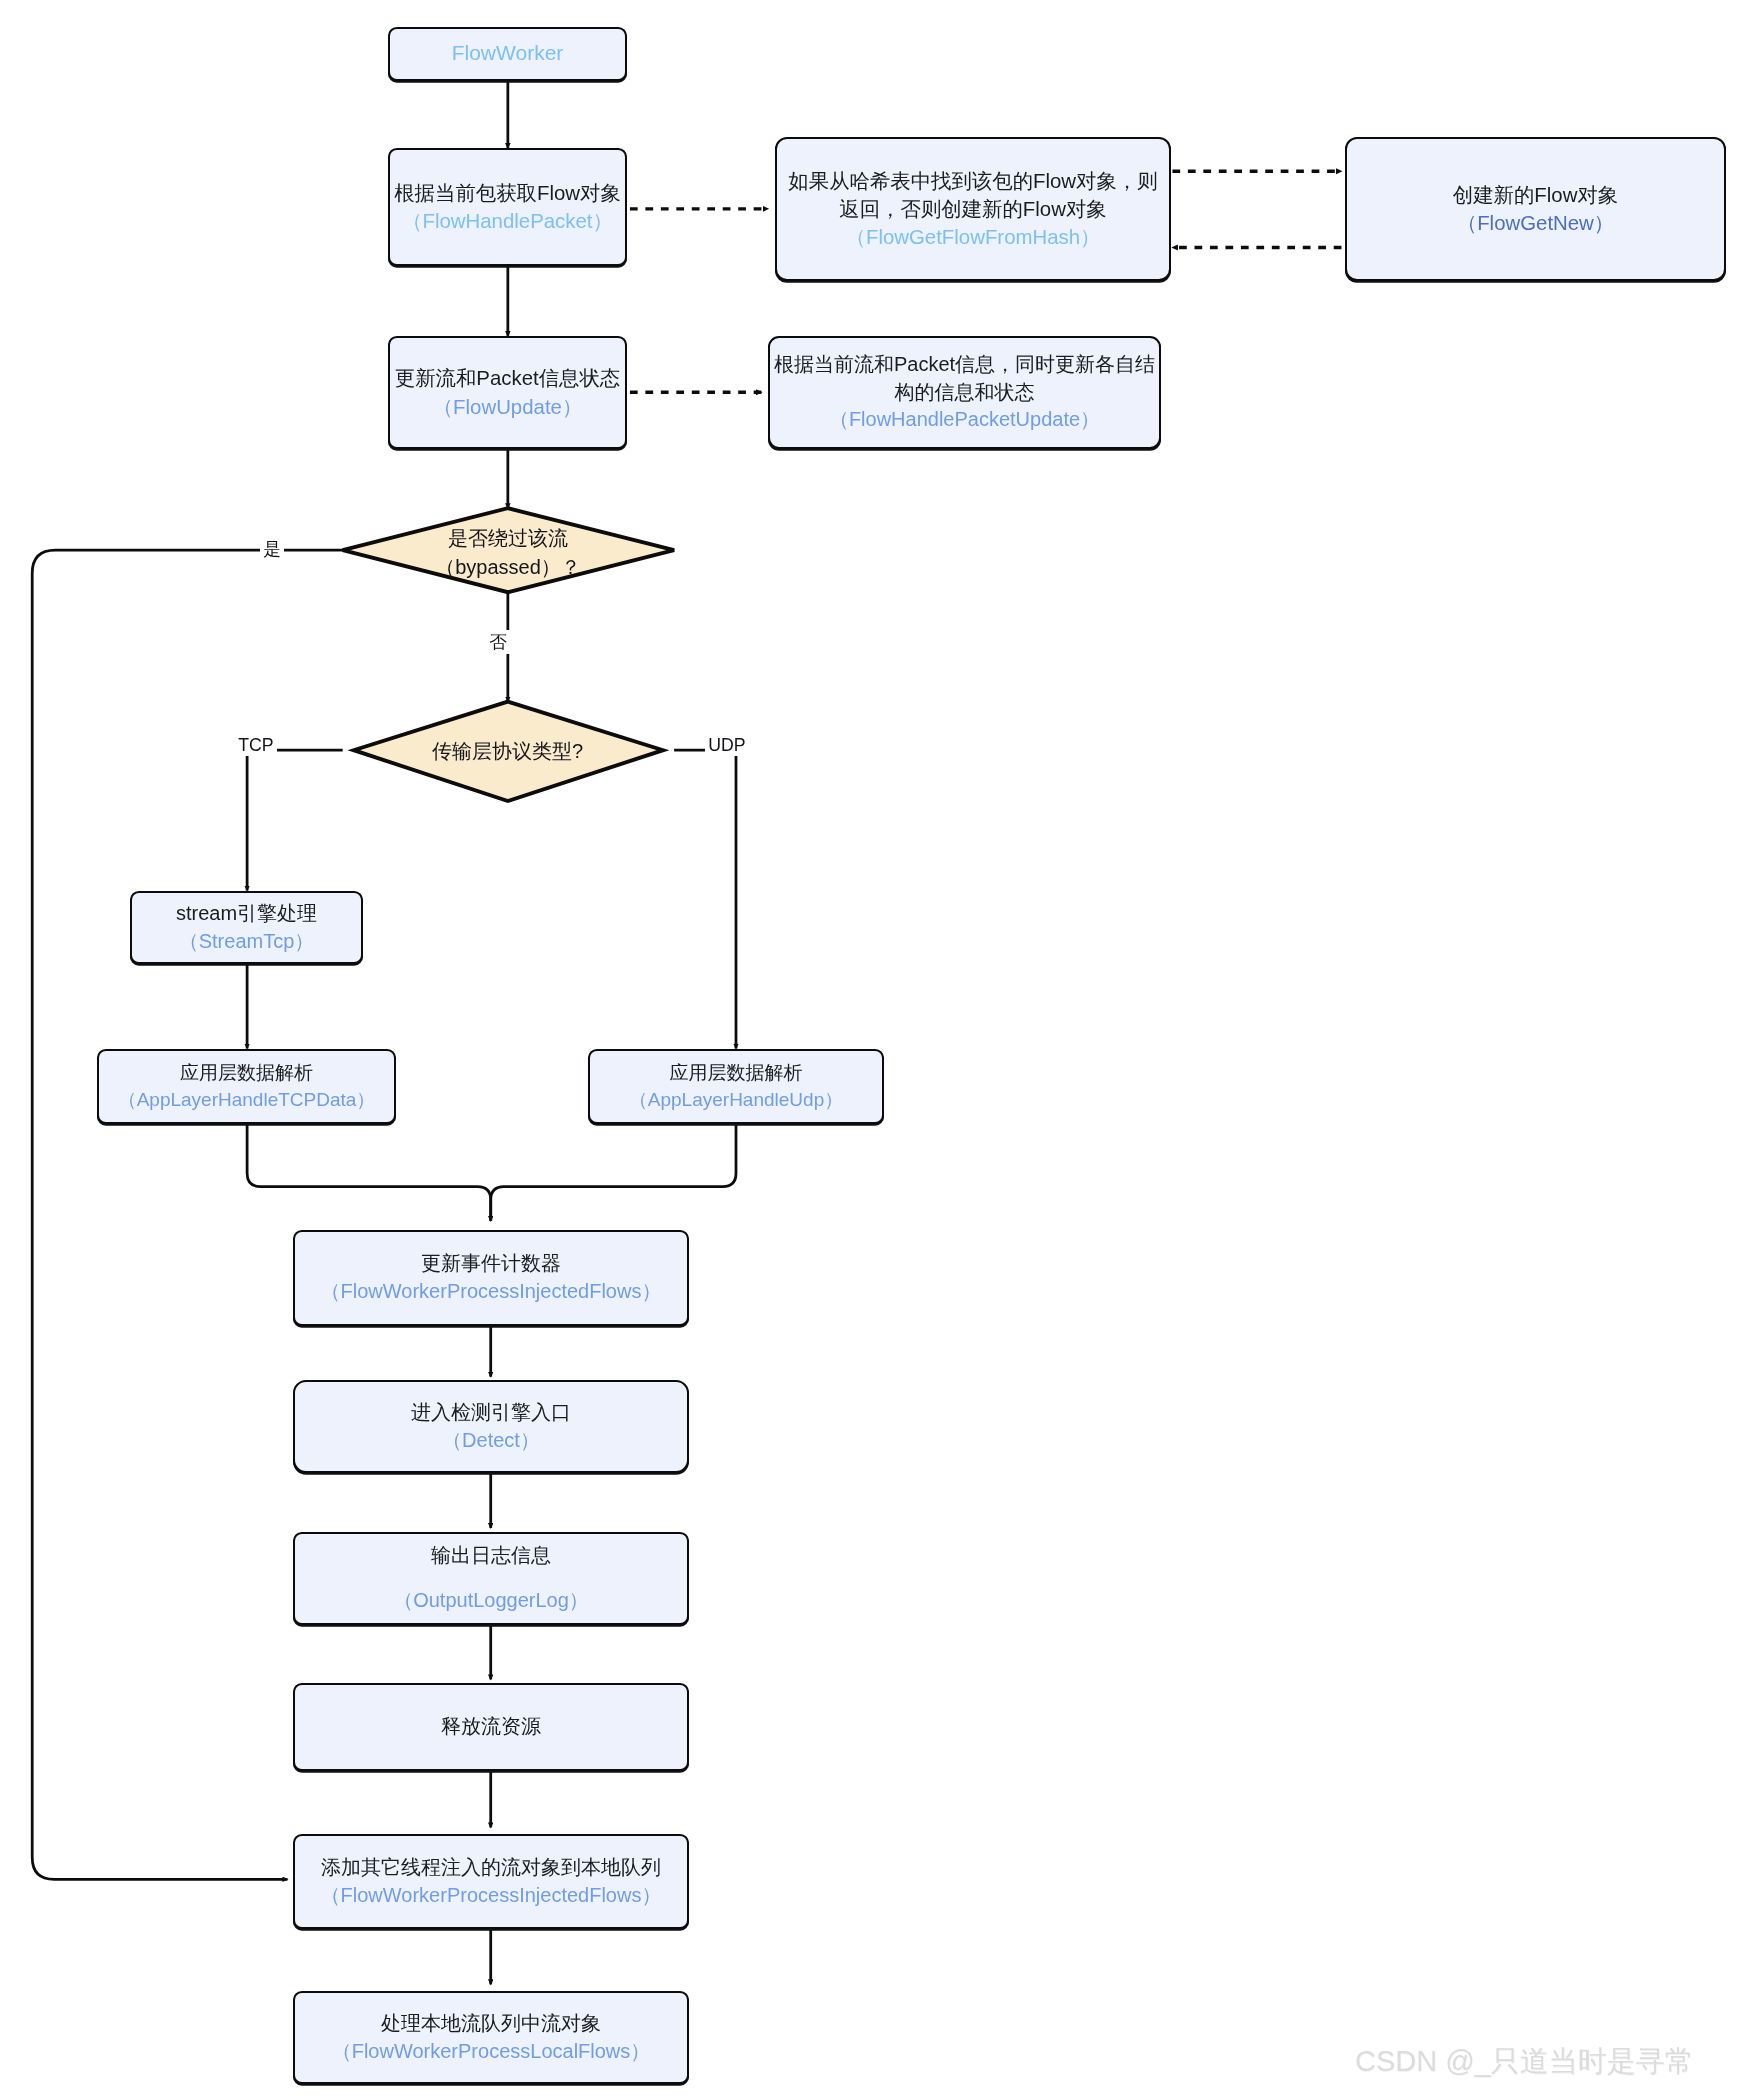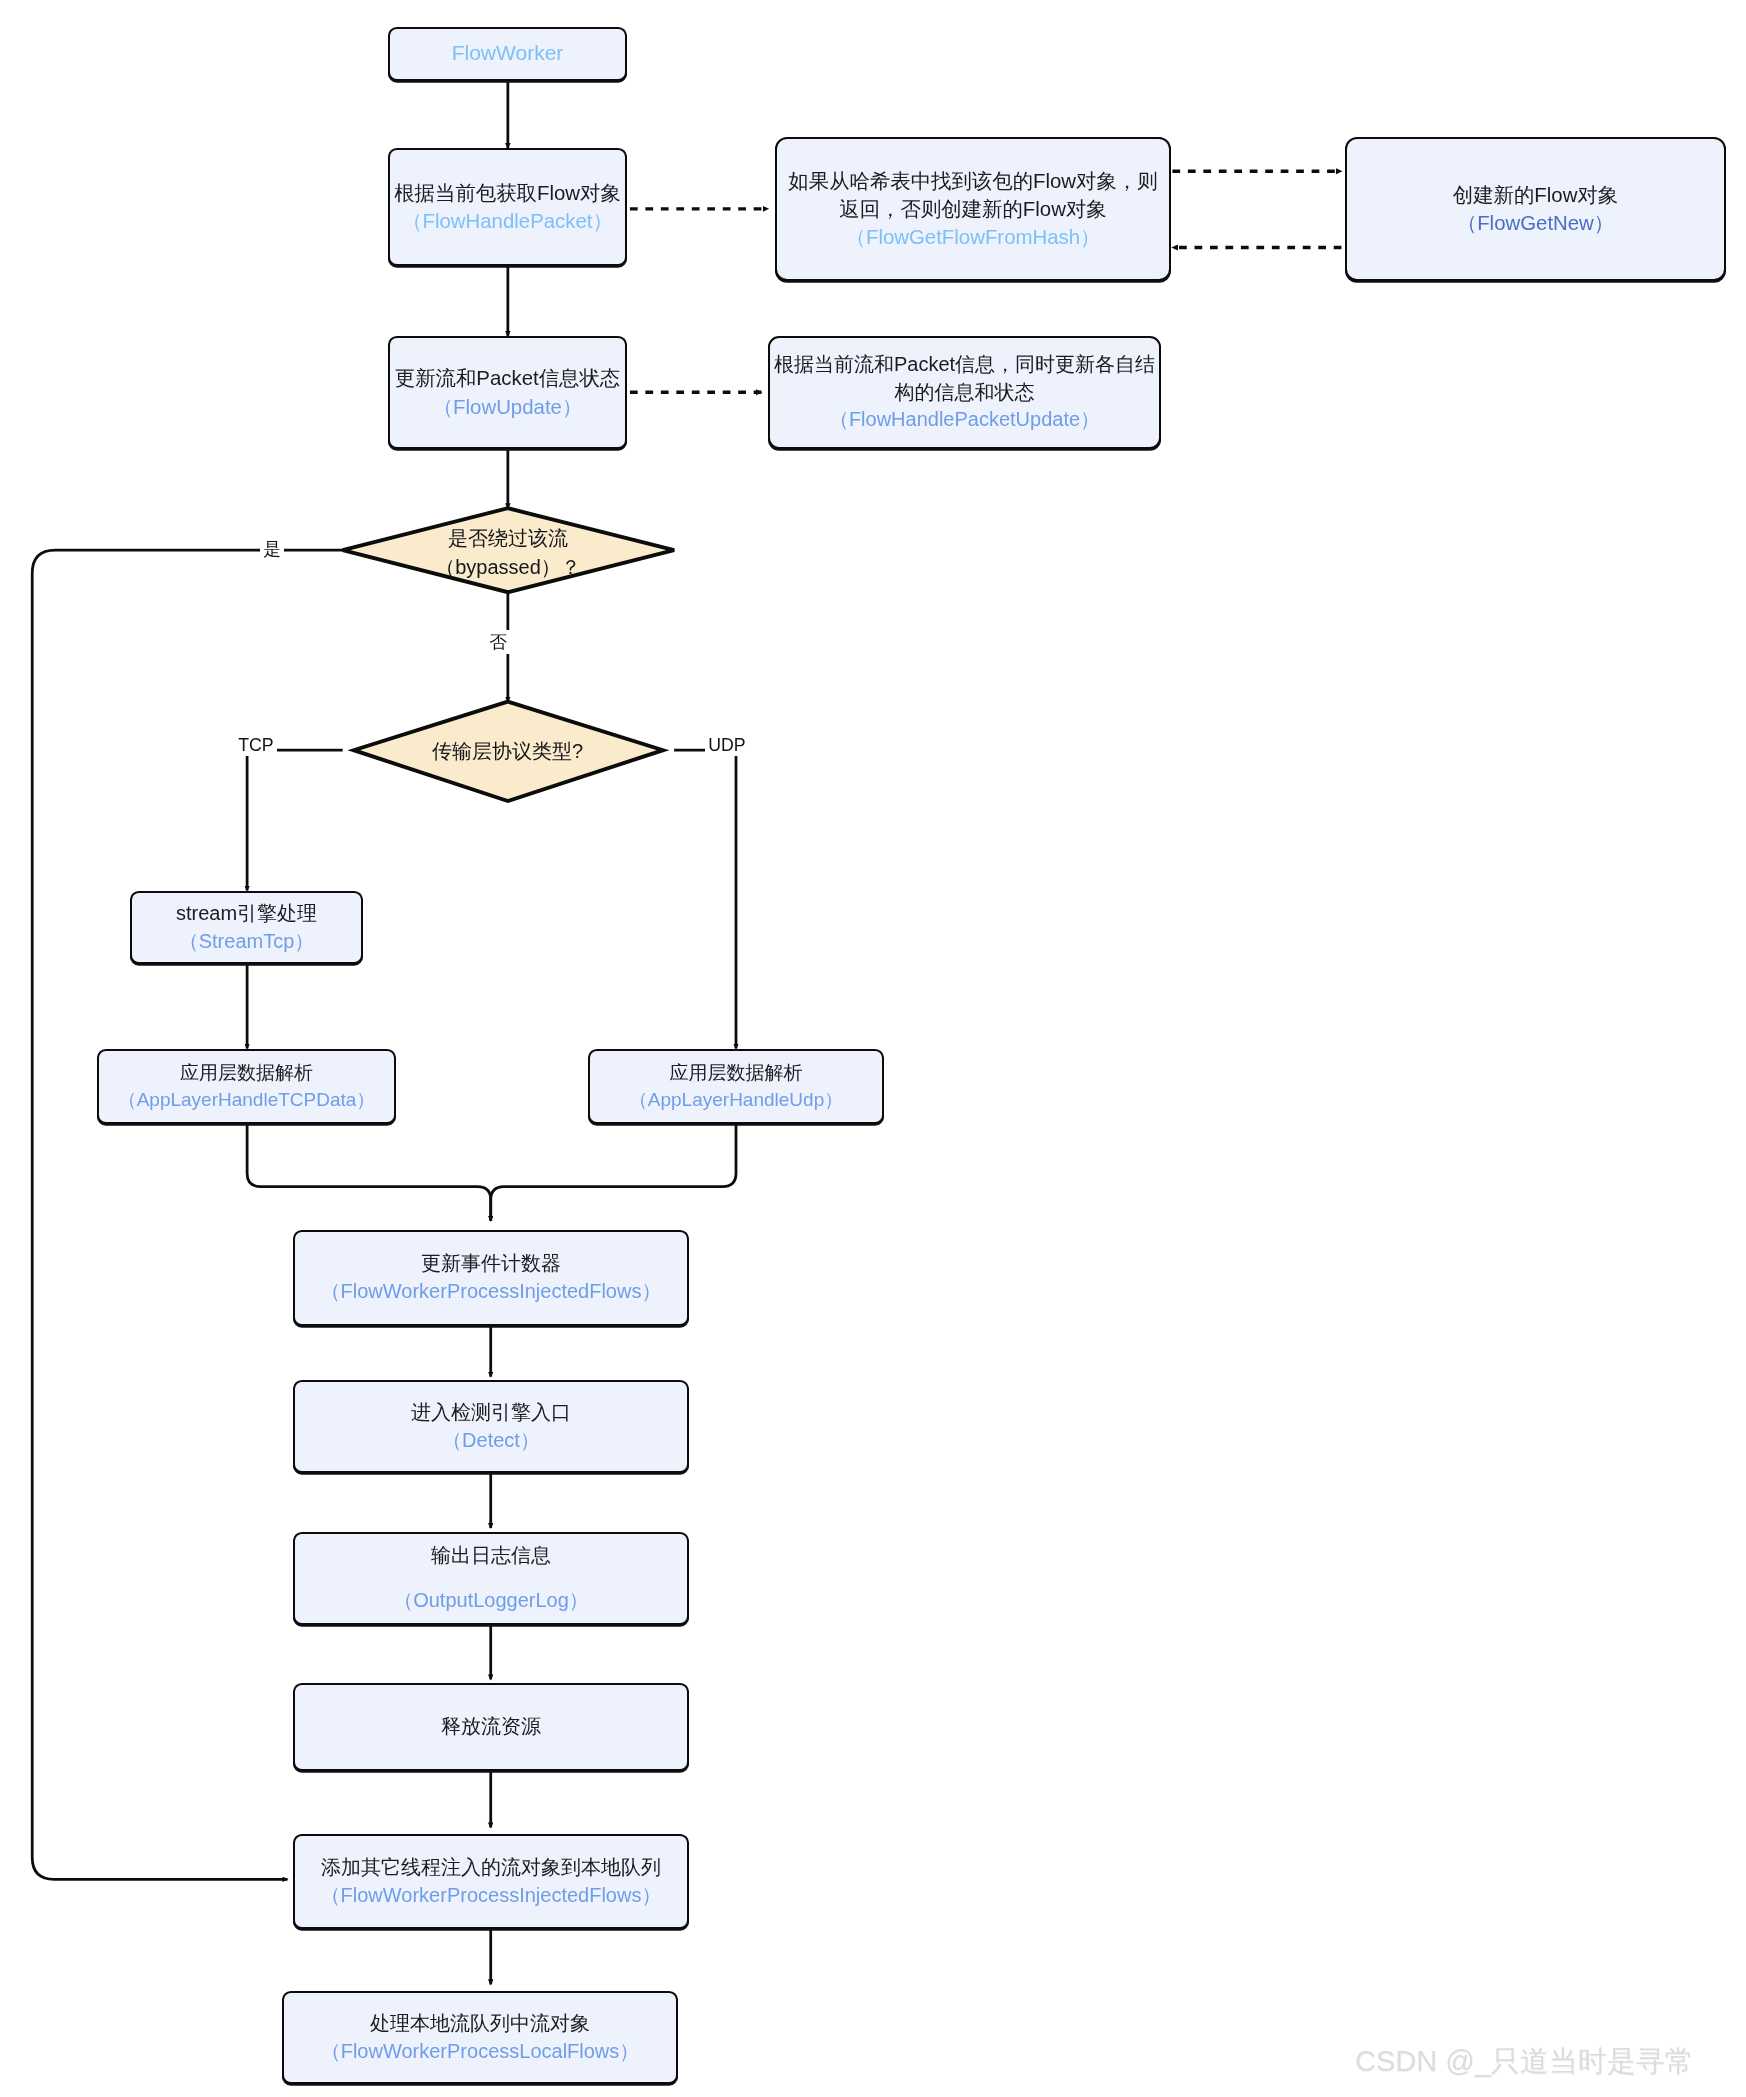--- a/index.html
+++ b/index.html
@@ -196,38 +196,38 @@
 <div class="node accent-mid" style="left:588px; top:1049px; width:296px; height:75px; font-size:19px;">
   <span class="cn">应用层数据解析</span>
   <span class="fn">（AppLayerHandleUdp）</span>
 </div>
 
 <div class="node accent-mid" style="left:293px; top:1230px; width:396px; height:96px; font-size:20px;">
   <span class="cn">更新事件计数器</span>
   <span class="fn">（FlowWorkerProcessInjectedFlows）</span>
 </div>
 
-<div class="node accent-mid" style="left:293px; top:1380px; width:396px; height:93px; font-size:20px;">
+<div class="node accent-mid" style="left:293px; top:1380px; width:396px; height:93px; font-size:20px;border-radius:13px;">
   <span class="cn">进入检测引擎入口</span>
   <span class="fn">（Detect）</span>
 </div>
 
 <div class="node accent-mid" style="left:293px; top:1532px; width:396px; height:93px; font-size:20px;gap:17px;">
   <span class="cn">输出日志信息</span>
   <span class="fn">（OutputLoggerLog）</span>
 </div>
 
 <div class="node" style="left:293px; top:1683px; width:396px; height:88px; font-size:20px;">
   <span class="cn">释放流资源</span>
 </div>
 
 <div class="node accent-mid" style="left:293px; top:1834px; width:396px; height:95px; font-size:20px;">
   <span class="cn">添加其它线程注入的流对象到本地队列</span>
   <span class="fn">（FlowWorkerProcessInjectedFlows）</span>
 </div>
 
-<div class="node accent-mid" style="left:282px; top:1991px; width:396px; height:93px; font-size:20px;justify-content:center;">
+<div class="node accent-mid" style="left:293px; top:1991px; width:396px; height:93px; font-size:20px;justify-content:center;">
   <span class="cn">处理本地流队列中流对象</span>
   <span class="fn">（FlowWorkerProcessLocalFlows）</span>
 </div>
 
 <div class="watermark" style="left:1355px; top:2042px; font-size:29px;">CSDN @_只道当时是寻常</div>
 
 
 </body></html>

